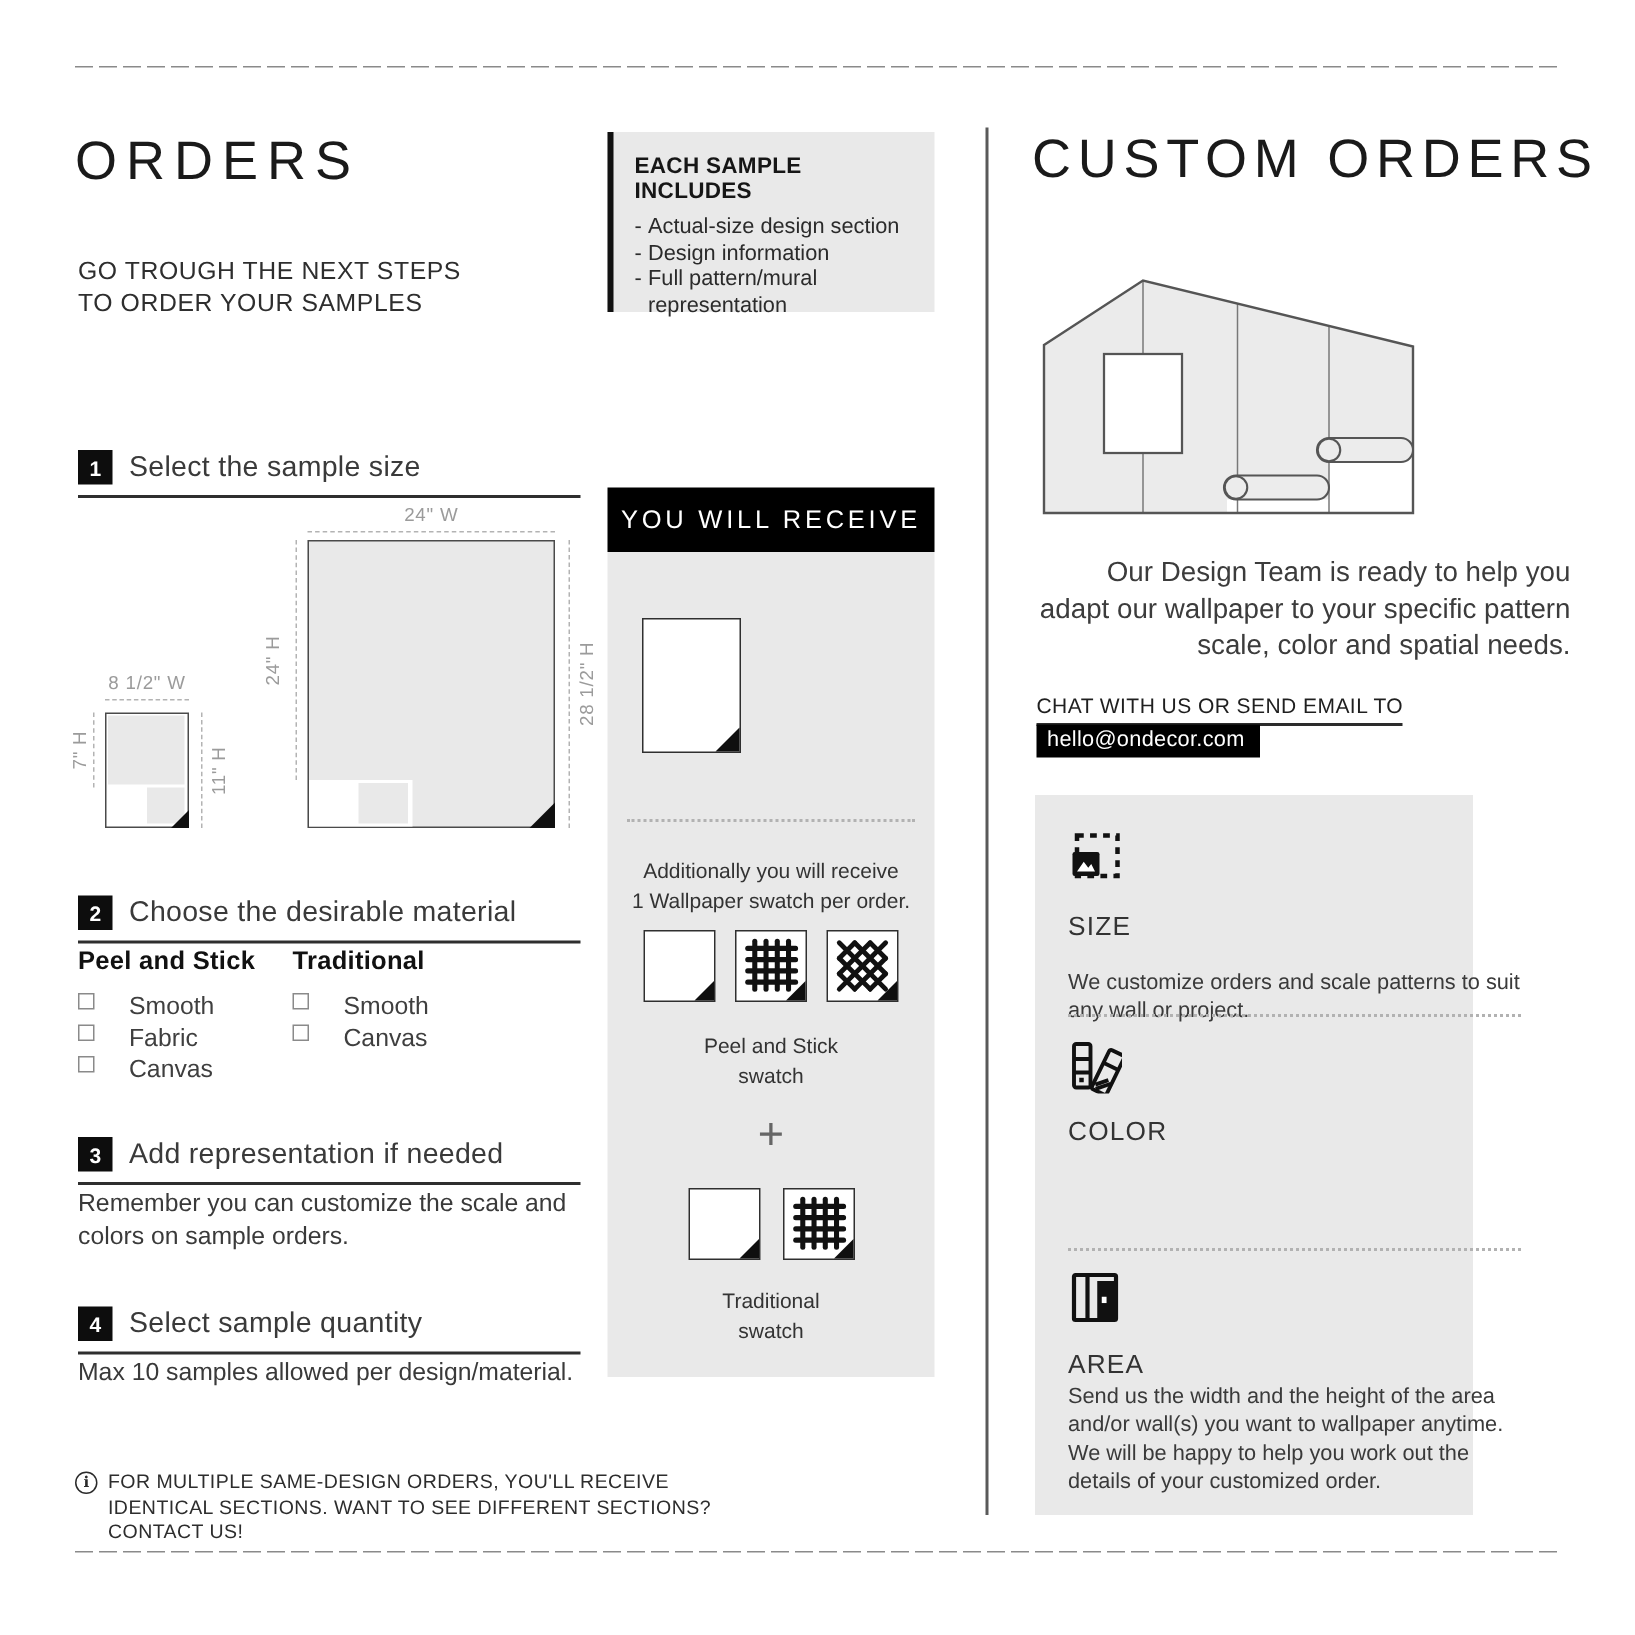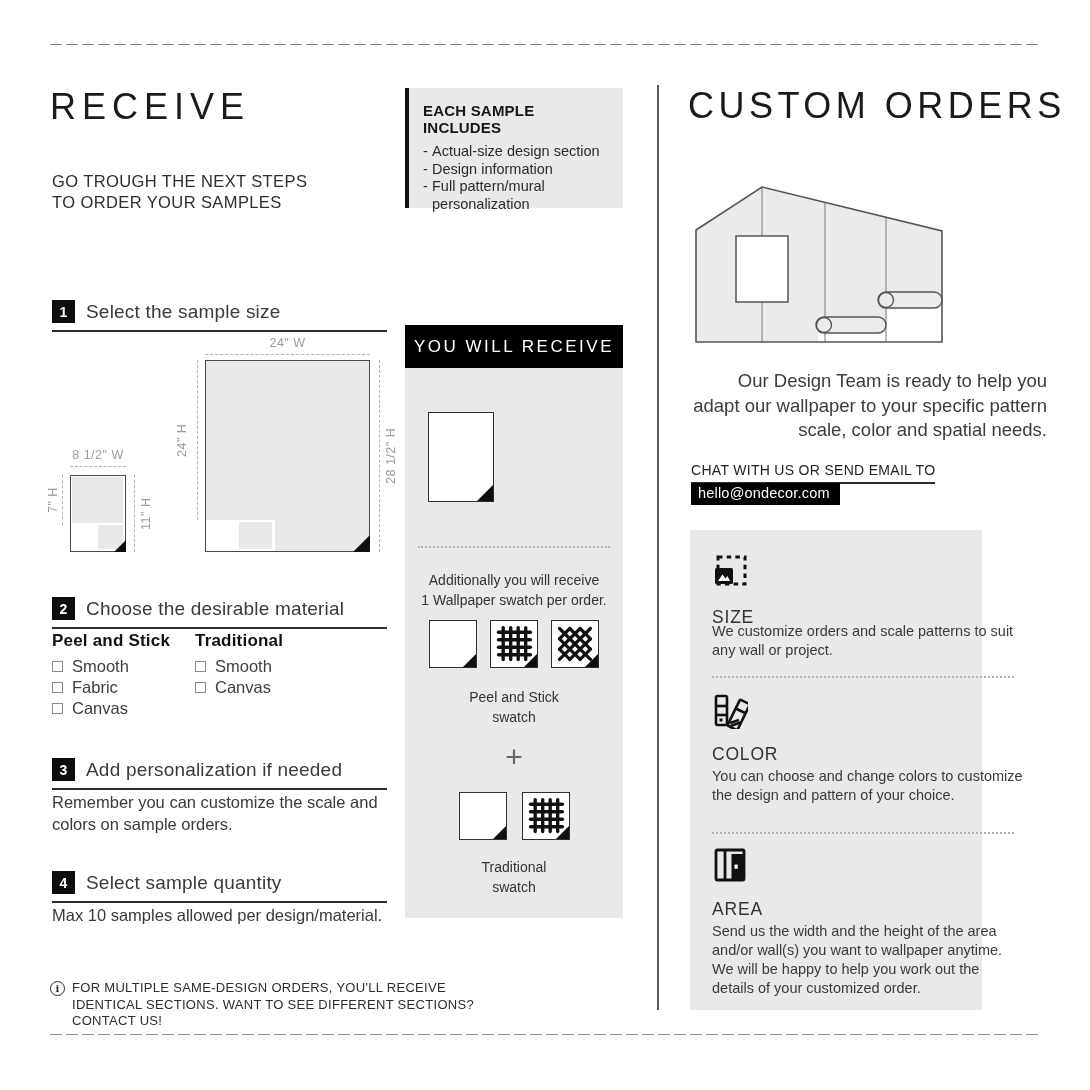--- a/index.html
+++ b/index.html
@@ -33,21 +33,21 @@
     display:flex; align-items:center; justify-content:center; }
   .fold { position:absolute; right:-1px; bottom:-1px; width:0; height:0;
     border-bottom:17px solid #0f0f0f; border-left:17px solid transparent; }
   .fold--sm { border-bottom-width:12px; border-left-width:12px; }
   .fold--sw { border-bottom-width:13px; border-left-width:13px; right:0; bottom:0; }
 
   
   .materials { position:absolute; left:52px; top:631px; width:335px; }
   .mat-col { position:absolute; top:0; }
   .mat-title { font-size:17px; font-weight:bold; color:#111; margin-bottom:9px; letter-spacing:0.2px; }
-  .mat-opt { display:flex; align-items:center; gap:9px; margin-bottom:6px; height:15px; padding:2px 0 4px 0; }
+  .mat-opt { display:flex; align-items:flex-start; gap:23px; margin-bottom:6px; height:15px; padding:2px 0 4px 0; }
   .checkbox { width:11px; height:11px; border:1.5px solid #8a8a8a; background:#fff; flex:0 0 auto; }
   .mat-opt span.opt-label { font-size:16.5px; color:#3f3f3f; }
 
   .body-text { position:absolute; font-size:16.5px; line-height:22px; color:#3a3a3a; }
 
   .footnote { position:absolute; left:50px; top:980px; width:460px; display:flex; gap:7px; }
   .info-icon { width:15px; height:15px; border:1.5px solid #2a2a2a; border-radius:50%; flex:0 0 auto;
     display:flex; align-items:center; justify-content:center; font-size:10px; font-weight:bold;
     color:#2a2a2a; font-family:"DejaVu Serif",serif; margin-top:1px; }
   .footnote-text { font-size:13px; line-height:16.5px; letter-spacing:0.3px; color:#2d2d2d; text-transform:uppercase; }
@@ -86,21 +86,21 @@
 </style>
 </head>
 <body>
 
 <div class="page">
 
   <div class="hrule" style="top:44px;"></div>
   <div class="hrule" style="top:1034px;"></div>
   <div class="vdivider"></div>
 
-  <div class="big-title" style="left:50px; top:86px;">RECEIVE</div>
+  <div class="big-title" style="left:50px; top:86px;">ORDERS</div>
   <div class="subtitle">GO TROUGH THE NEXT STEPS
 TO ORDER YOUR SAMPLES</div>
 
   <div class="step-header" style="top:300px;">
     <div class="step-num">1</div>
     <div class="step-label">Select the sample size</div>
   </div>
 
   <div class="diagram">
 
@@ -158,21 +158,21 @@
       </div>
       <div class="mat-opt">
         <span class="checkbox"></span>
         <span class="opt-label">Canvas</span>
       </div>
     </div>
   </div>
 
   <div class="step-header" style="top:758px;">
     <div class="step-num">3</div>
-    <div class="step-label">Add personalization if needed</div>
+    <div class="step-label">Add representation if needed</div>
   </div>
   <div class="body-text" style="left:52px; top:791px; width:330px;">Remember you can customize the scale and colors on sample orders.</div>
 
   <div class="step-header" style="top:871px;">
     <div class="step-num">4</div>
     <div class="step-label">Select sample quantity</div>
   </div>
   <div class="body-text" style="left:52px; top:904px; width:350px;">Max 10 samples allowed per design/material.</div>
 
   <div class="footnote">
@@ -187,21 +187,21 @@
       <div class="includes-item">
         <span class="dash">-</span>
         <span>Actual-size design section</span>
       </div>
       <div class="includes-item">
         <span class="dash">-</span>
         <span>Design information</span>
       </div>
       <div class="includes-item">
         <span class="dash">-</span>
-        <span>Full pattern/mural personalization</span>
+        <span>Full pattern/mural representation</span>
       </div>
     </div>
   </div>
 
   <div class="receive-header">YOU WILL RECEIVE</div>
 
   <div class="receive-box">
     <div class="page-icon">
       <div class="fold" style="border-bottom-width:16px; border-left-width:16px; right:0; bottom:0;"></div>
     </div>
@@ -317,41 +317,40 @@
   <div class="features-box">
 
     <div class="feat-icon" style="top:24px;">
       <svg width="36" height="36" viewBox="0 0 36 36">
         <rect x="6" y="3" width="27" height="27" fill="none" stroke="#111" stroke-width="3" stroke-dasharray="4.5 4.2"></rect>
         <rect x="3" y="14" width="18" height="16" rx="1.5" fill="#111"></rect>
         <path d="M6 27 L10.5 20.5 L13.5 24.5 L15.5 22 L18 27 Z" fill="#fff"></path>
       </svg>
     </div>
     <div class="feat-name" style="top:77px;">SIZE</div>
-    <div class="feat-text" style="top:92px;">We customize orders and scale patterns to suit any wall or project.</div>
+    <div class="feat-text" style="top:116px;">We customize orders and scale patterns to suit any wall or project.</div>
     <div class="dotted" style="left:22px; top:146px; width:302px;"></div>
 
     <div class="feat-icon" style="top:163px;">
       <svg width="36" height="36" viewBox="0 0 36 36">
         <g stroke="#111" stroke-width="2.6" fill="none" stroke-linejoin="round">
           <g transform="rotate(26 14 33)">
             <rect x="15" y="3" width="11" height="29" rx="1.5"></rect>
             <line x1="15" y1="13" x2="26" y2="13"></line>
             <line x1="16.5" y1="28.5" x2="23" y2="22"></line>
             <line x1="18" y1="31" x2="25.5" y2="23.5"></line>
           </g>
           <rect x="4" y="3" width="11" height="29" rx="1.5" fill="#e9e9e9"></rect>
           <line x1="4" y1="13" x2="15" y2="13"></line>
           <line x1="4" y1="22" x2="15" y2="22"></line>
           <rect x="7.5" y="25.5" width="3" height="3" fill="#111" stroke="none"></rect>
         </g>
       </svg>
     </div>
     <div class="feat-name" style="top:214px;">COLOR</div>
-    <div class="feat-text" style="top:237px;">You can choose and change colors to customize the design and pattern of your choice.</div>
     <div class="dotted" style="left:22px; top:302px; width:302px;"></div>
 
     <div class="feat-icon" style="top:317px;">
       <svg width="36" height="36" viewBox="0 0 36 36">
         <rect x="4" y="3" width="28" height="30" rx="1" fill="none" stroke="#111" stroke-width="2.8"></rect>
         <line x1="13" y1="3" x2="13" y2="33" stroke="#111" stroke-width="2.8"></line>
         <rect x="19.5" y="7" width="12.5" height="26" fill="#111"></rect>
         <rect x="22.5" y="17.5" width="3.2" height="4.2" fill="#fff"></rect>
       </svg>
     </div>

